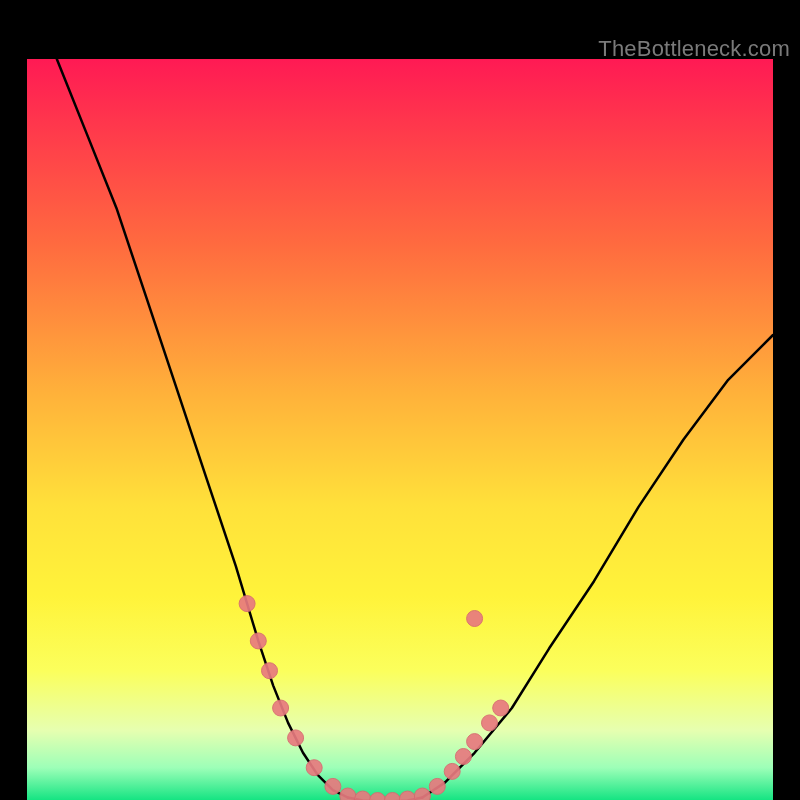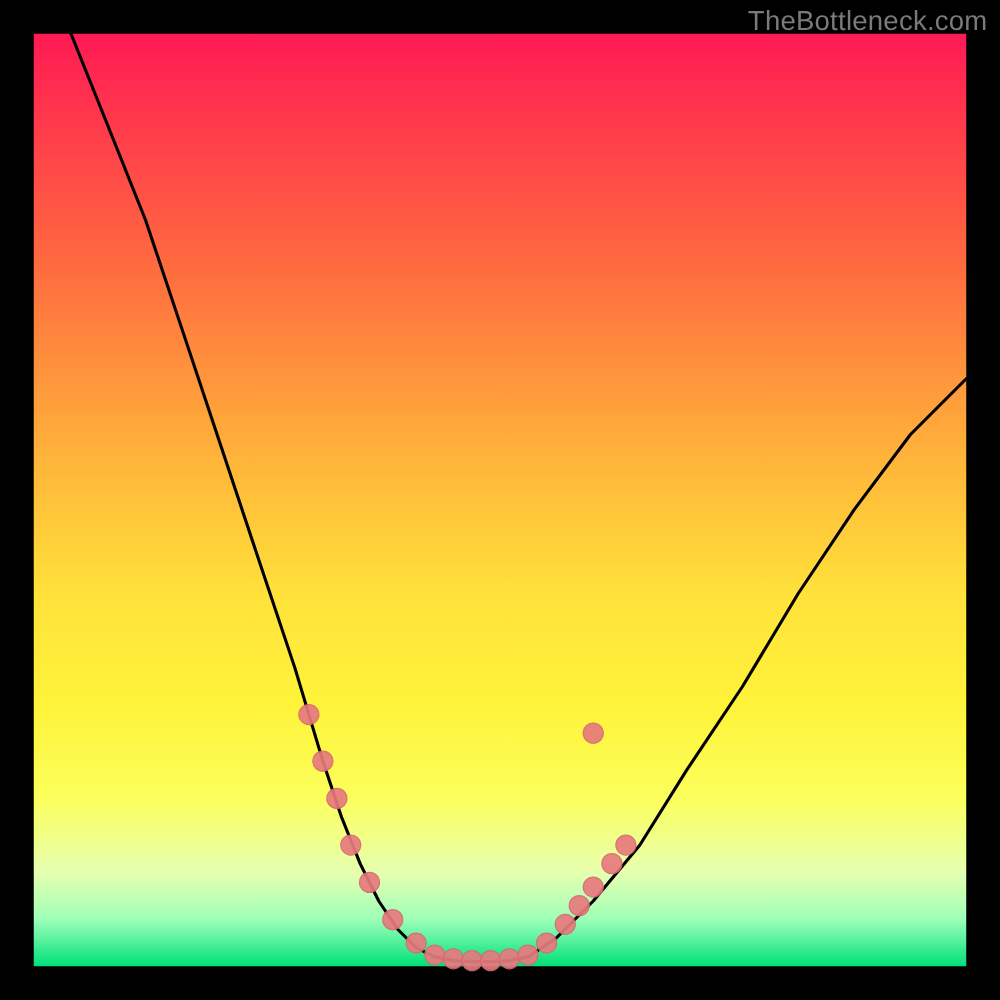--- a/index.html
+++ b/index.html
@@ -9,20 +9,21 @@
     height: 800px;
     background: #000;
     font-family: Arial, Helvetica, sans-serif;
     overflow: hidden;
   }
   .stage {
     position: relative;
     width: 800px;
     height: 667px;
     background: #000;
+    margin-top: 32px;
   }
   .plot {
     position: absolute;
     left: 27px;
     top: 27px;
     width: 746px;
     height: 746px;
     
     background: linear-gradient(
       to bottom,

